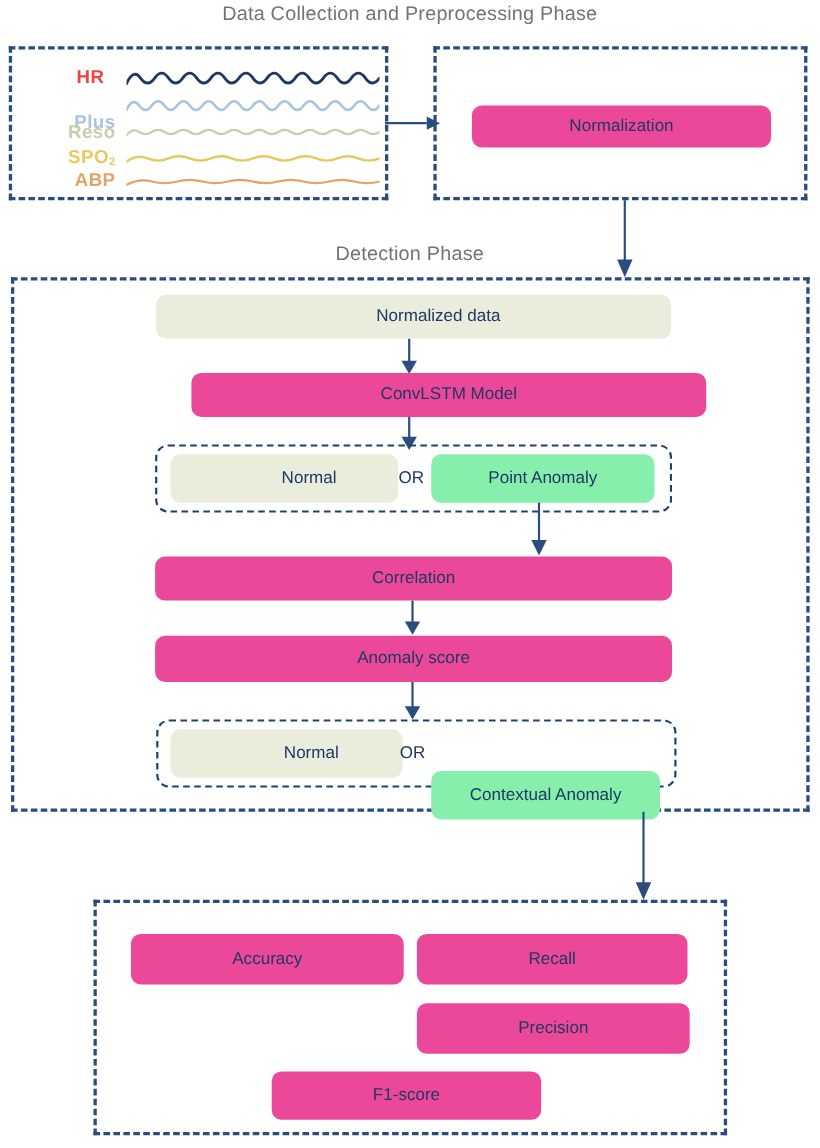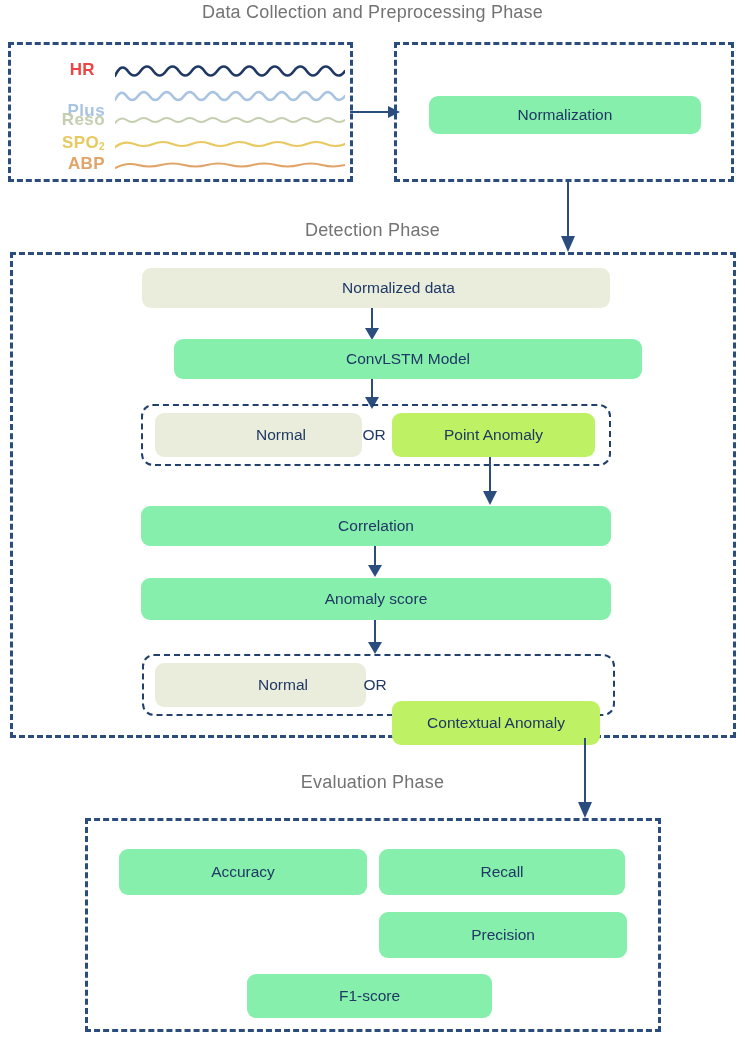--- a/index.html
+++ b/index.html
@@ -47,23 +47,23 @@
     border-radius:9px;
     display:flex;
     align-items:center;
     justify-content:center;
     font-size:15.5px;
     color:#1f3864;
     text-align:center;
     line-height:1.1;
     white-space:nowrap;
   }
-  .node.blue{background:#86efac;}
+  .node.blue{background:#ec4899;}
   .node.green{background:#eaeddc;padding-left:45px;}
-  .node.orange{background:#bef264;}
+  .node.orange{background:#86efac;}
 
   .or-label{
     position:absolute;
     font-size:15.5px;
     color:#1f3864;
     display:flex;align-items:center;justify-content:center;
   }
 
   
   .sig-label{
@@ -174,21 +174,20 @@
   <div class="dashed-inner" style="left:142px;top:654px;width:473px;height:62px;"></div>
   <div class="node green" style="left:155px;top:663px;width:211px;height:44px;">Normal</div>
   <div class="or-label" style="left:358px;top:671px;width:34px;height:28px;">OR</div>
   <div class="node orange" style="left:392px;top:663px;width:208px;height:44px;margin-top:38px;">Contextual Anomaly</div>
 
   <svg class="conn" style="left:573px;top:738px;" width="26" height="82">
     <line x1="12" y1="0" x2="12" y2="66" stroke="#2b4d7e" stroke-width="2"></line>
     <polygon points="5,64 19,64 12,80" fill="#2b4d7e"></polygon>
   </svg>
 
-  <div class="phase-title" style="top:772px;">Evaluation Phase</div>
 
   <div class="dashed-box" style="left:85px;top:818px;width:576px;height:214px;"></div>
 
   <div class="node blue" style="left:119px;top:849px;width:248px;height:46px;">Accuracy</div>
   <div class="node blue" style="left:379px;top:849px;width:246px;height:46px;">Recall</div>
   <div class="node blue" style="left:379px;top:912px;width:248px;height:46px;">Precision</div>
   <div class="node blue" style="left:247px;top:974px;width:245px;height:44px;">F1-score</div>
 
 </div>
 

